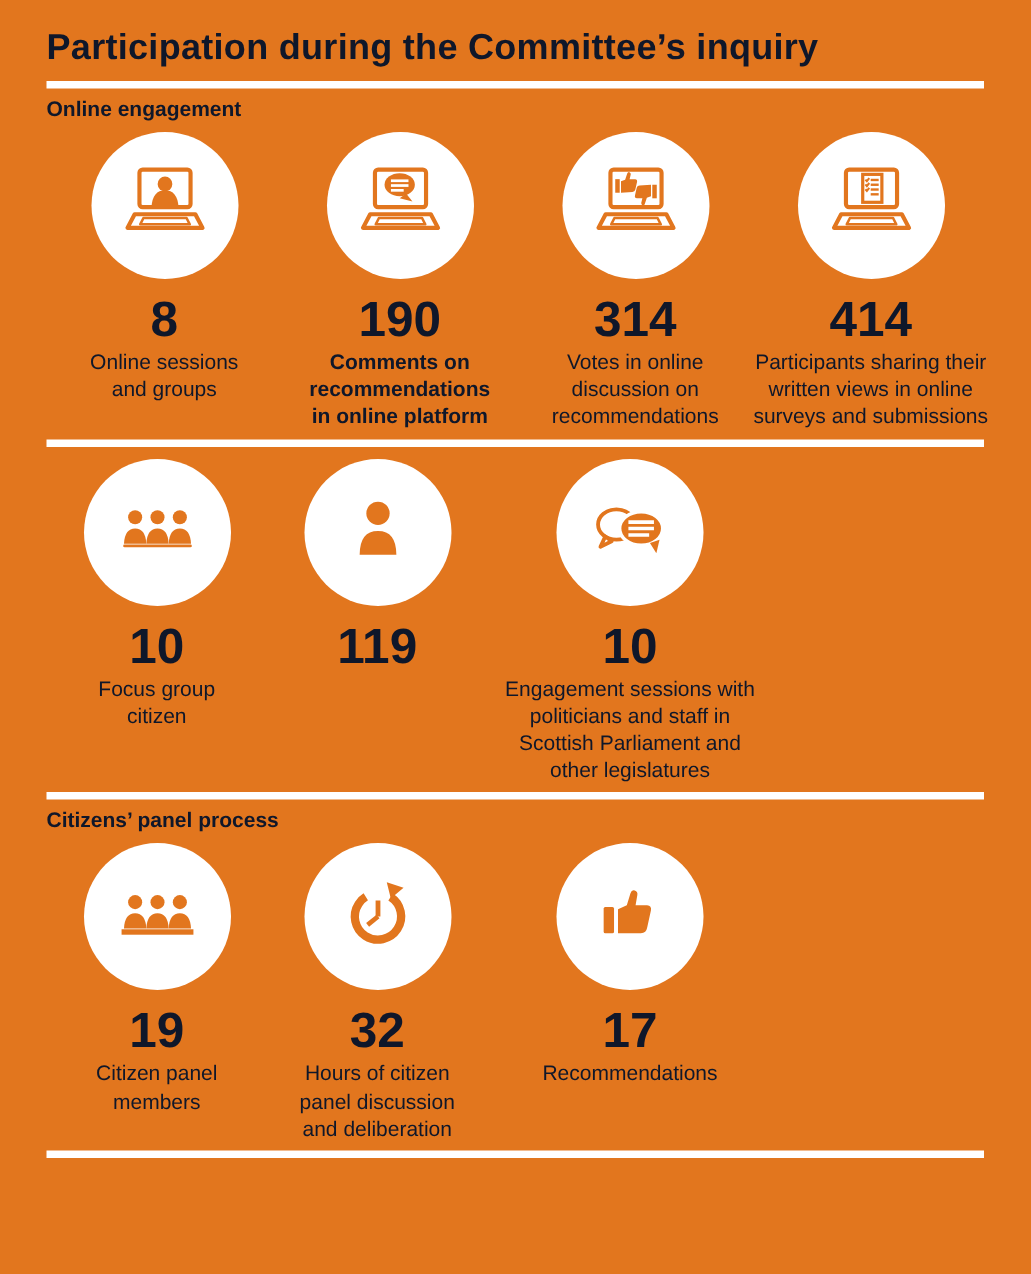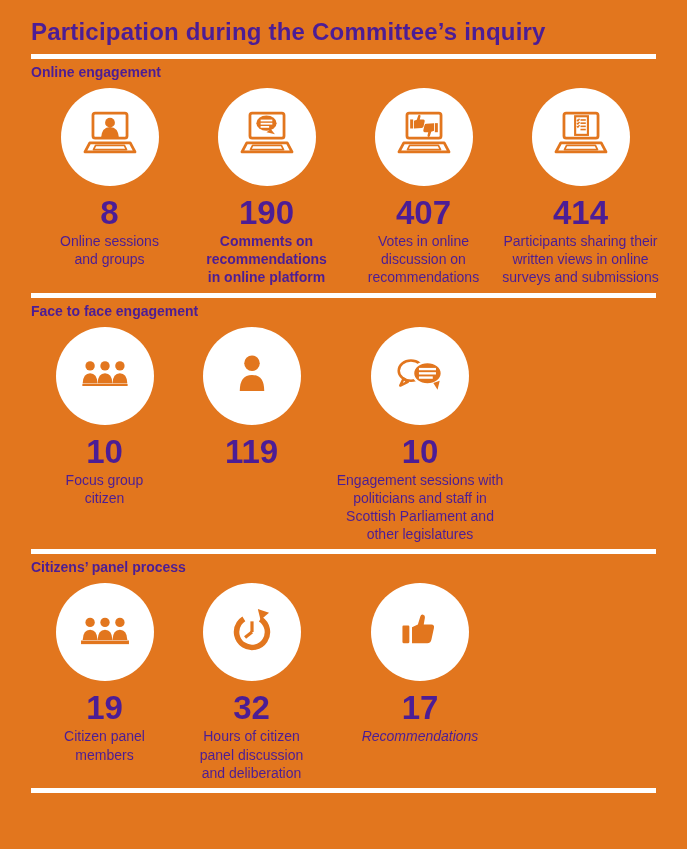--- a/index.html
+++ b/index.html
@@ -1,40 +1,40 @@
 <!DOCTYPE html>
 <html style="--orange: #E2761E;"><head>
 <meta charset="utf-8">
 <style>
   :root { --orange:#E2761E; --white:#FFFFFF; }
   * { margin:0; padding:0; box-sizing:border-box; }
   body { background:#fff; }
   .page {
     width:687px; height:849px; background:var(--orange);
-    font-family:"Liberation Sans", sans-serif; color:#4c1d95;
+    font-family:"Liberation Sans", sans-serif; color:#0f172a;
     padding:0 31px; overflow:hidden; position:relative;
   }
   .title { font-size:24px; font-weight:bold; padding-top:18px; letter-spacing:0.2px; white-space:nowrap; }
   .divider { height:5px; background:#fff; margin-top:8px; }
   .section-heading { font-size:14px; font-weight:bold; margin-top:5px; }
   .stats-row { display:flex; margin-top:8px; align-items:flex-start; }
   .stat { display:flex; flex-direction:column; align-items:center; text-align:center; flex:0 0 auto; }
   .w157 { width:157px; }
   .w147 { width:147px; }
   .w190 { width:190px; }
   .circle {
     width:98px; height:98px; border-radius:50%; background:#fff;
     color:var(--orange); display:flex; align-items:center; justify-content:center;
   }
   .value { font-size:33px; font-weight:bold; line-height:1; margin-top:10px; }
   .label { font-size:14px; line-height:1.3; margin-top:3px; }
   .lw115{max-width:115px;} .lw130{max-width:130px;font-weight:bold;} .lw125{max-width:125px;}
   .lw172{max-width:172px;} .lw90{max-width:92px;} .lw105{max-width:105px;}
   .lw178{max-width:178px;} .lw100{max-width:100px;} .lw118{max-width:120px;}
-  .lw150{max-width:150px;font-style:italic;}
+  .lw150{max-width:150px;}
   svg { display:block; }
   .st { stroke:currentColor; fill:none; }
   .fl { fill:currentColor; }
   .wl { stroke:#fff; fill:none; }
 </style>
 </head>
 <body>
 
 <div class="page">
 
@@ -80,21 +80,21 @@
         <svg width="66" height="66" viewBox="0 0 62 62">
           <rect class="st" x="15" y="8.5" width="32" height="23.5" rx="2" stroke-width="2.6"></rect>
           <rect class="fl" x="18" y="14.5" width="2.8" height="8.5"></rect>
           <path class="fl" d="M21.6 23 v-7.2 l2.6 -0.9 1.3 -3.9 q0.4 -1.2 1.4 -0.9 q1 0.35 0.8 1.55 L27 14.5 h3.4 q1.6 0.15 1.25 1.75 l-1.1 4.9 q-0.35 1.35 -1.8 1.35 z"></path>
           <rect class="fl" x="41.2" y="18" width="2.8" height="8.5"></rect>
           <path class="fl" d="M40.4 18 v7.2 l-2.6 0.9 -1.3 3.9 q-0.4 1.2 -1.4 0.9 q-1 -0.35 -0.8 -1.55 L35 26.5 h-3.4 q-1.6 -0.15 -1.25 -1.75 l1.1 -4.9 q0.35 -1.35 1.8 -1.35 z"></path>
           <path class="st" d="M12 36.5 h38 l4.5 8.5 h-47 z" stroke-width="2.6" stroke-linejoin="round"></path>
           <path class="st" d="M17.5 38.8 h27 l2 4 h-31 z" stroke-width="1.6" stroke-linejoin="round"></path>
         </svg>
       </div>
-      <div class="value">407</div>
+      <div class="value">314</div>
       <div class="label lw125">Votes in online discussion on recommendations</div>
     </div>
 
     <div class="stat w157">
       <div class="circle">
         <svg width="66" height="66" viewBox="0 0 62 62">
           <rect class="st" x="15" y="8.5" width="32" height="23.5" rx="2" stroke-width="2.6"></rect>
           <rect class="st" x="25.5" y="11.5" width="12" height="17.5" stroke-width="2"></rect>
           <line class="st" x1="30.5" y1="15" x2="35.5" y2="15" stroke-width="1.5"></line>
           <line class="st" x1="30.5" y1="18" x2="35.5" y2="18" stroke-width="1.5"></line>
@@ -107,21 +107,20 @@
           <path class="st" d="M17.5 38.8 h27 l2 4 h-31 z" stroke-width="1.6" stroke-linejoin="round"></path>
         </svg>
       </div>
       <div class="value">414</div>
       <div class="label lw172">Participants sharing their written views in online surveys and submissions</div>
     </div>
   </div>
 
   <div class="divider" style="margin-top:6px;"></div>
 
-  <div class="section-heading">Face to face engagement</div>
   <div class="stats-row">
 
     <div class="stat w147">
       <div class="circle">
         <svg width="66" height="66" viewBox="0 0 62 62">
           <circle class="fl" cx="17" cy="21.5" r="4.4"></circle>
           <circle class="fl" cx="31" cy="21.5" r="4.4"></circle>
           <circle class="fl" cx="45" cy="21.5" r="4.4"></circle>
           <path class="fl" d="M10 38 q0.5 -9.5 7 -9.5 t7 9.5 z"></path>
           <path class="fl" d="M24 38 q0.5 -9.5 7 -9.5 t7 9.5 z"></path>

